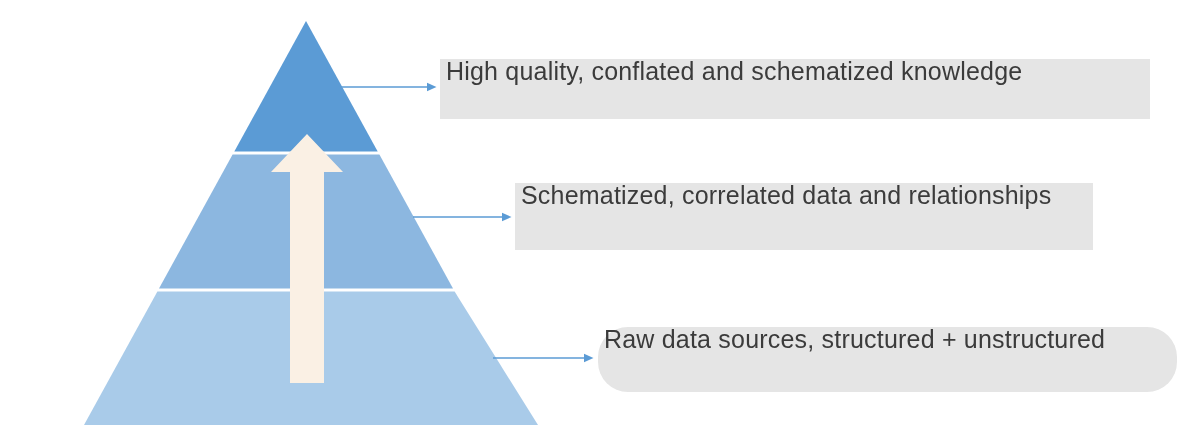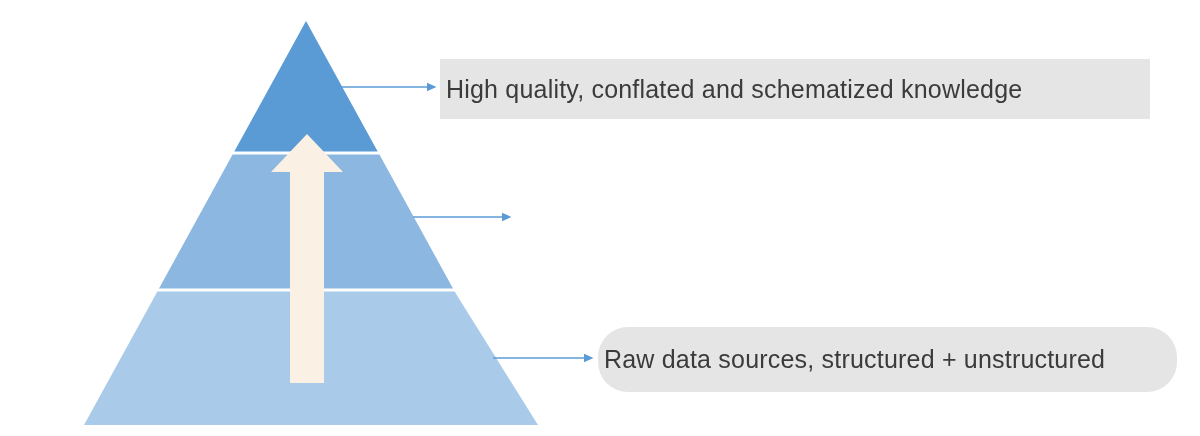--- a/index.html
+++ b/index.html
@@ -18,21 +18,21 @@
   .diagram-svg {
     position: absolute;
     left: 0;
     top: 0;
     width: 1200px;
     height: 436px;
   }
   .label-box {
     position: absolute;
     display: flex;
-    align-items: center;
+    align-items: flex-start;
     background: #e5e5e5;
     color: #3b3b3b;
     font-size: 25px;
     font-weight: 300;
     letter-spacing: 0.2px;
     line-height: 1;
     padding-left: 6px;
     box-sizing: border-box;
     white-space: nowrap;
   }
@@ -69,18 +69,21 @@
       <line x1="493" y1="358" x2="585" y2="358" stroke-width="1.6" stroke="#5B9BD5"></line>
       <polygon points="584,353.7 593.5,358 584,362.3" fill="#5B9BD5"></polygon>
     </g>
 
   </svg>
 
   <div class="label-box label-box--top" style="background-color: rgb(229, 229, 229);">
     <span style="color: rgb(59, 59, 59);">High quality, conflated and schematized knowledge</span>
   </div>
 
+  <div class="label-box label-box--middle" style="background-color: rgb(229, 229, 229);">
+    <span style="color: rgb(59, 59, 59);">Schematized, correlated data and relationships</span>
+  </div>
 
   <div class="label-box label-box--bottom" style="background-color: rgb(229, 229, 229);">
     <span style="color: rgb(59, 59, 59);">Raw data sources, structured + unstructured</span>
   </div>
 
 </div>
 
 </body></html>

